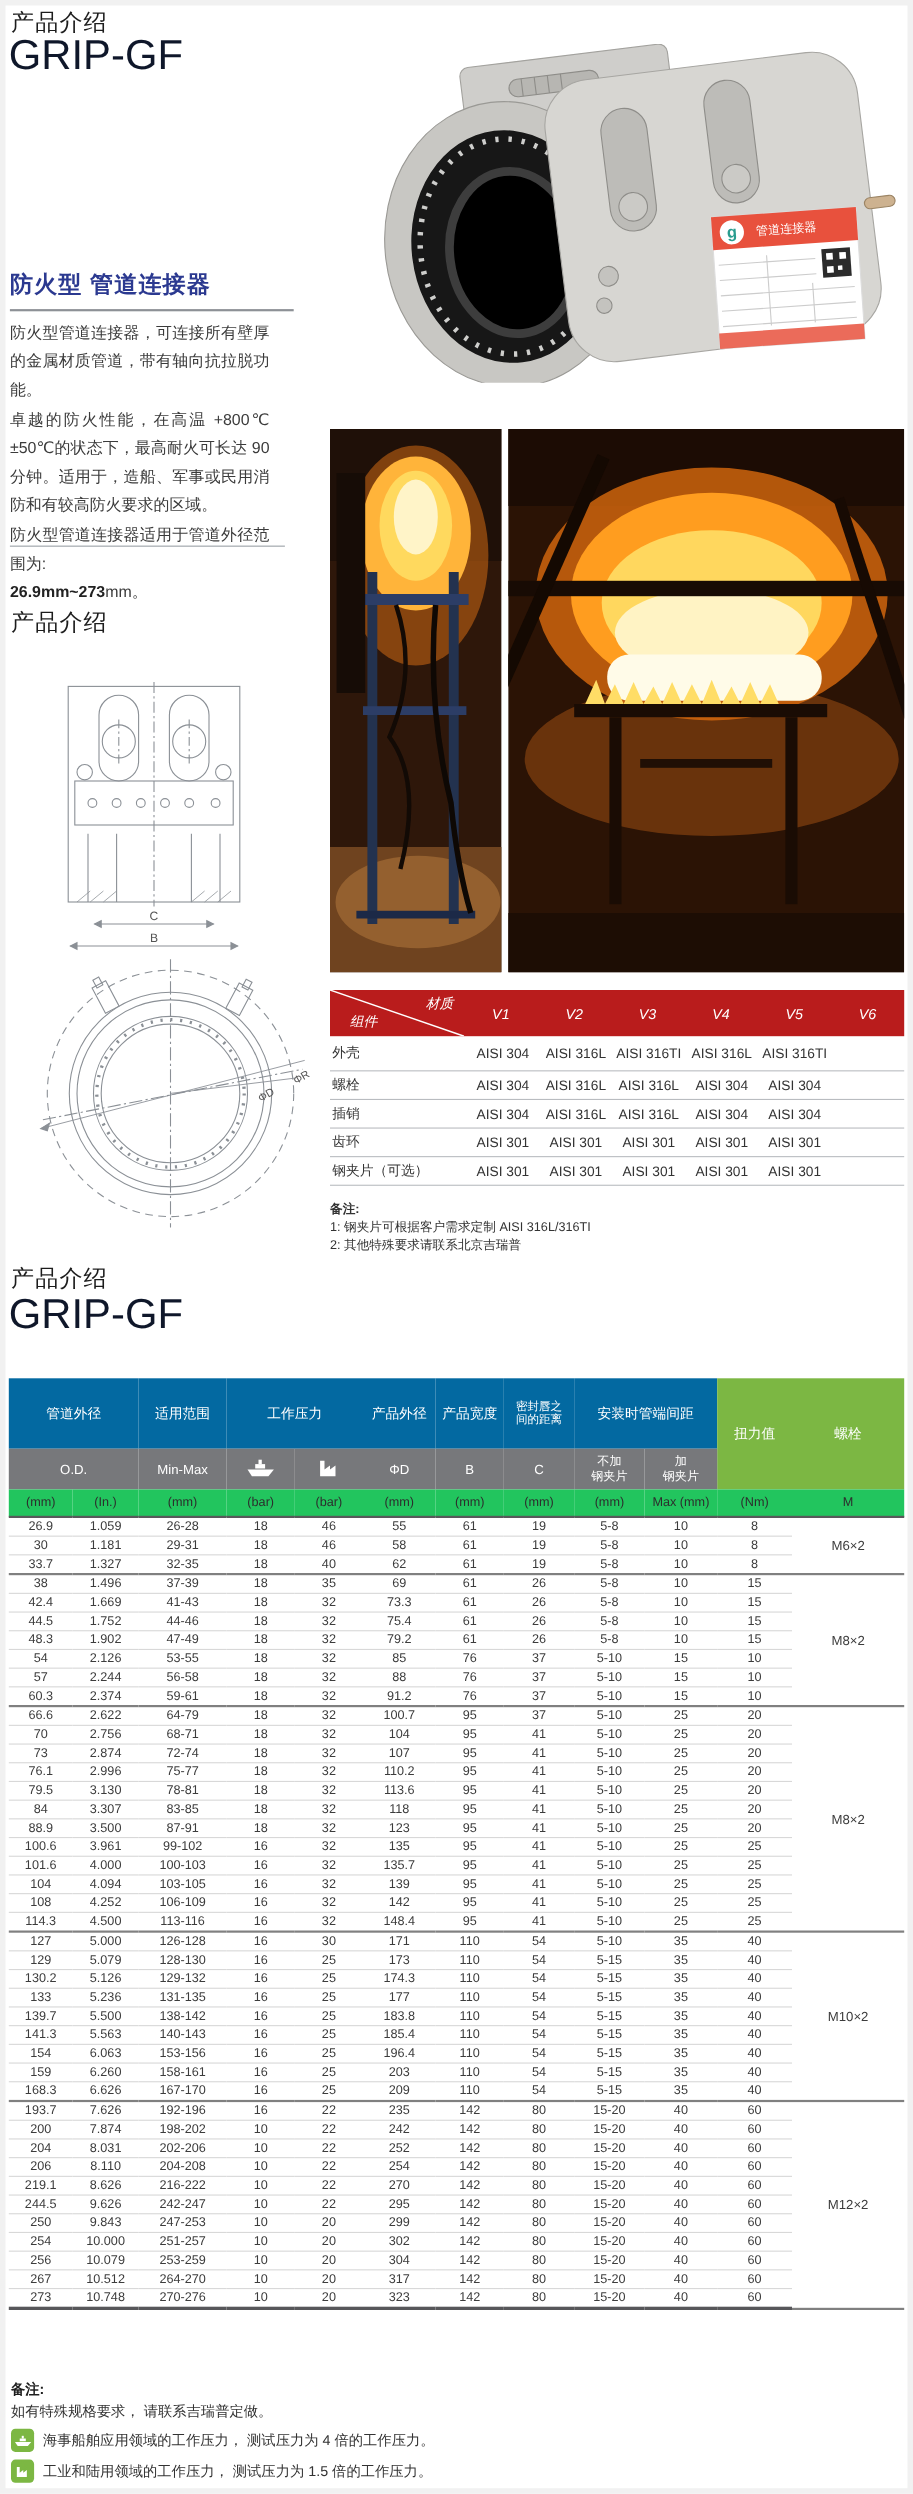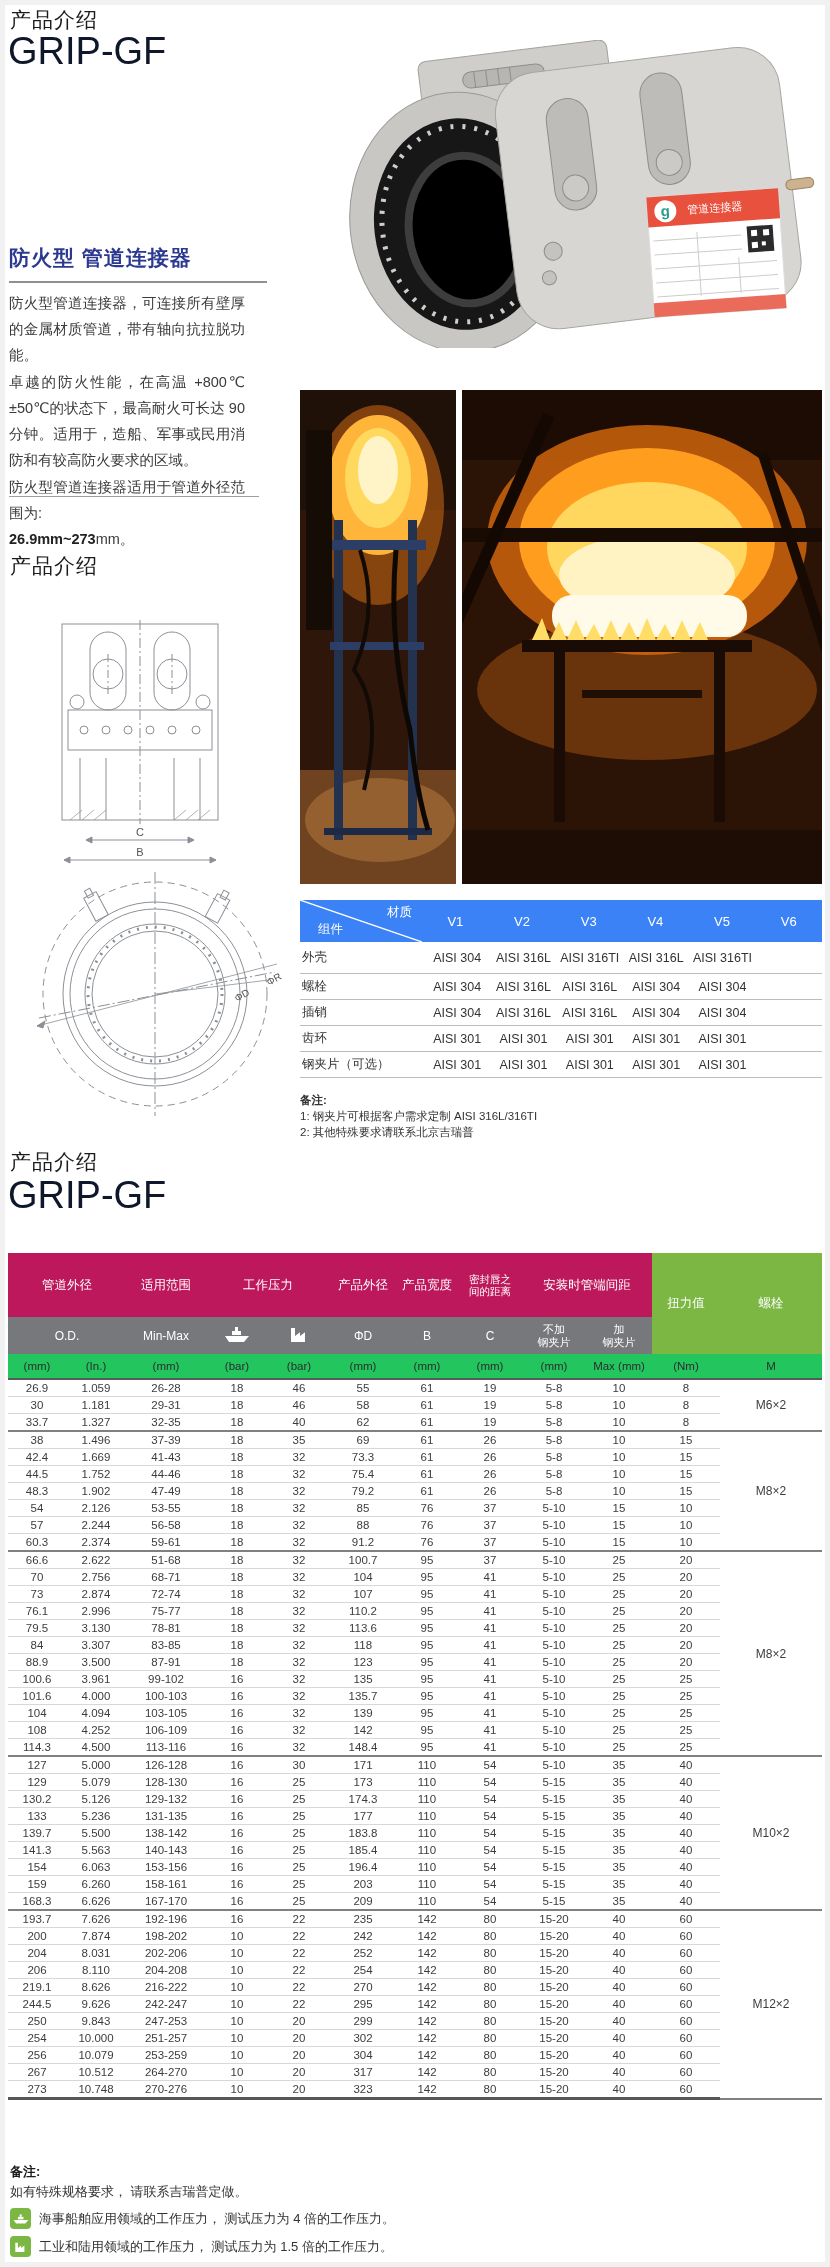--- a/index.html
+++ b/index.html
@@ -13,37 +13,37 @@
   .brand{font-size:38px;font-weight:400;color:#0f172a;letter-spacing:0px;line-height:1;}
   .subtitle{font-size:21px;font-weight:800;color:#2B3990;letter-spacing:1px;}
   .rule{background:#9aa0a6;height:1px;}
   .rule2{background:#8d9196;height:2px;}
   .para{font-size:14.5px;line-height:26px;color:#3b3b3b;text-align:justify;}
   .para p{margin:0 0 1px 0;}
   .bold{font-weight:700;color:#222;}
 
   
   .m-table{width:522px;font-size:12.5px;color:#333;}
-  .m-head{display:flex;background:#3b82f6;color:#fff;height:42px;}
+  .m-head{display:flex;background:#b91c1c;color:#fff;height:42px;font-style:italic;}
   .m-corner{position:relative;width:122px;flex:0 0 122px;}
   .m-corner .top{position:absolute;top:4px;right:10px;font-size:12.5px;}
   .m-corner .bot{position:absolute;bottom:4px;left:18px;font-size:12.5px;}
   .m-cols{flex:1;display:flex;align-items:center;}
   .m-colhead{flex:1;text-align:center;font-size:13px;}
   .m-cell{flex:1;text-align:center;padding:2px 1px;}
   .m-row{display:flex;align-items:center;min-height:25px;border-bottom:1px solid #b9bcc0;}
   .m-row:first-child{min-height:31px;}
   .m-label{width:122px;flex:0 0 122px;text-align:left;padding-left:2px;font-size:12.5px;}
   .m-notes{font-size:11.5px;color:#333;line-height:16px;}
   .m-notes .t{font-weight:700;}
 
   
   table.spec{border-collapse:collapse;table-layout:fixed;width:814px;}
   table.spec th,table.spec td{padding:0;text-align:center;vertical-align:middle;}
-  .h1 th{background:#be185d;color:#fff;font-size:12.5px;font-weight:400;height:64px;}
+  .h1 th{background:#0369a1;color:#fff;font-size:12.5px;font-weight:400;height:64px;}
   .h1 th.small{font-size:10.5px;line-height:12px;}
   .h2 th{background:#77787B;color:#fff;font-size:12px;font-weight:400;height:37px;}
   .h3 th{background:#22c55e;color:#2d2d2d;font-size:11.5px;font-weight:400;height:24px;border-bottom:2px solid #58595B;}
   th.wrap2{white-space:pre-line;font-size:11px;line-height:13px;}
   table.spec tbody td{height:16px;font-size:11.5px;color:#3c3c3c;border-bottom:1px solid #d8d8d8;line-height:16px;}
   table.spec tbody td.bolt-cell{font-size:12px;border-bottom:2px solid #808080;background:#fff;}
   table.spec tr.group-end td{border-bottom:2px solid #808080;}
   table.spec tr.table-end td{border-bottom:3px solid #57575a;}
 
   
@@ -496,21 +496,21 @@
             <td>91.2</td>
             <td>76</td>
             <td>37</td>
             <td>5-10</td>
             <td>15</td>
             <td>10</td>
           </tr>
           <tr>
             <td>66.6</td>
             <td>2.622</td>
-            <td>51-68</td>
+            <td>64-79</td>
             <td>18</td>
             <td>32</td>
             <td>100.7</td>
             <td>95</td>
             <td>37</td>
             <td>5-10</td>
             <td>25</td>
             <td>20</td>
             <td rowspan="12" class="bolt-cell">M8×2</td>
           </tr>

